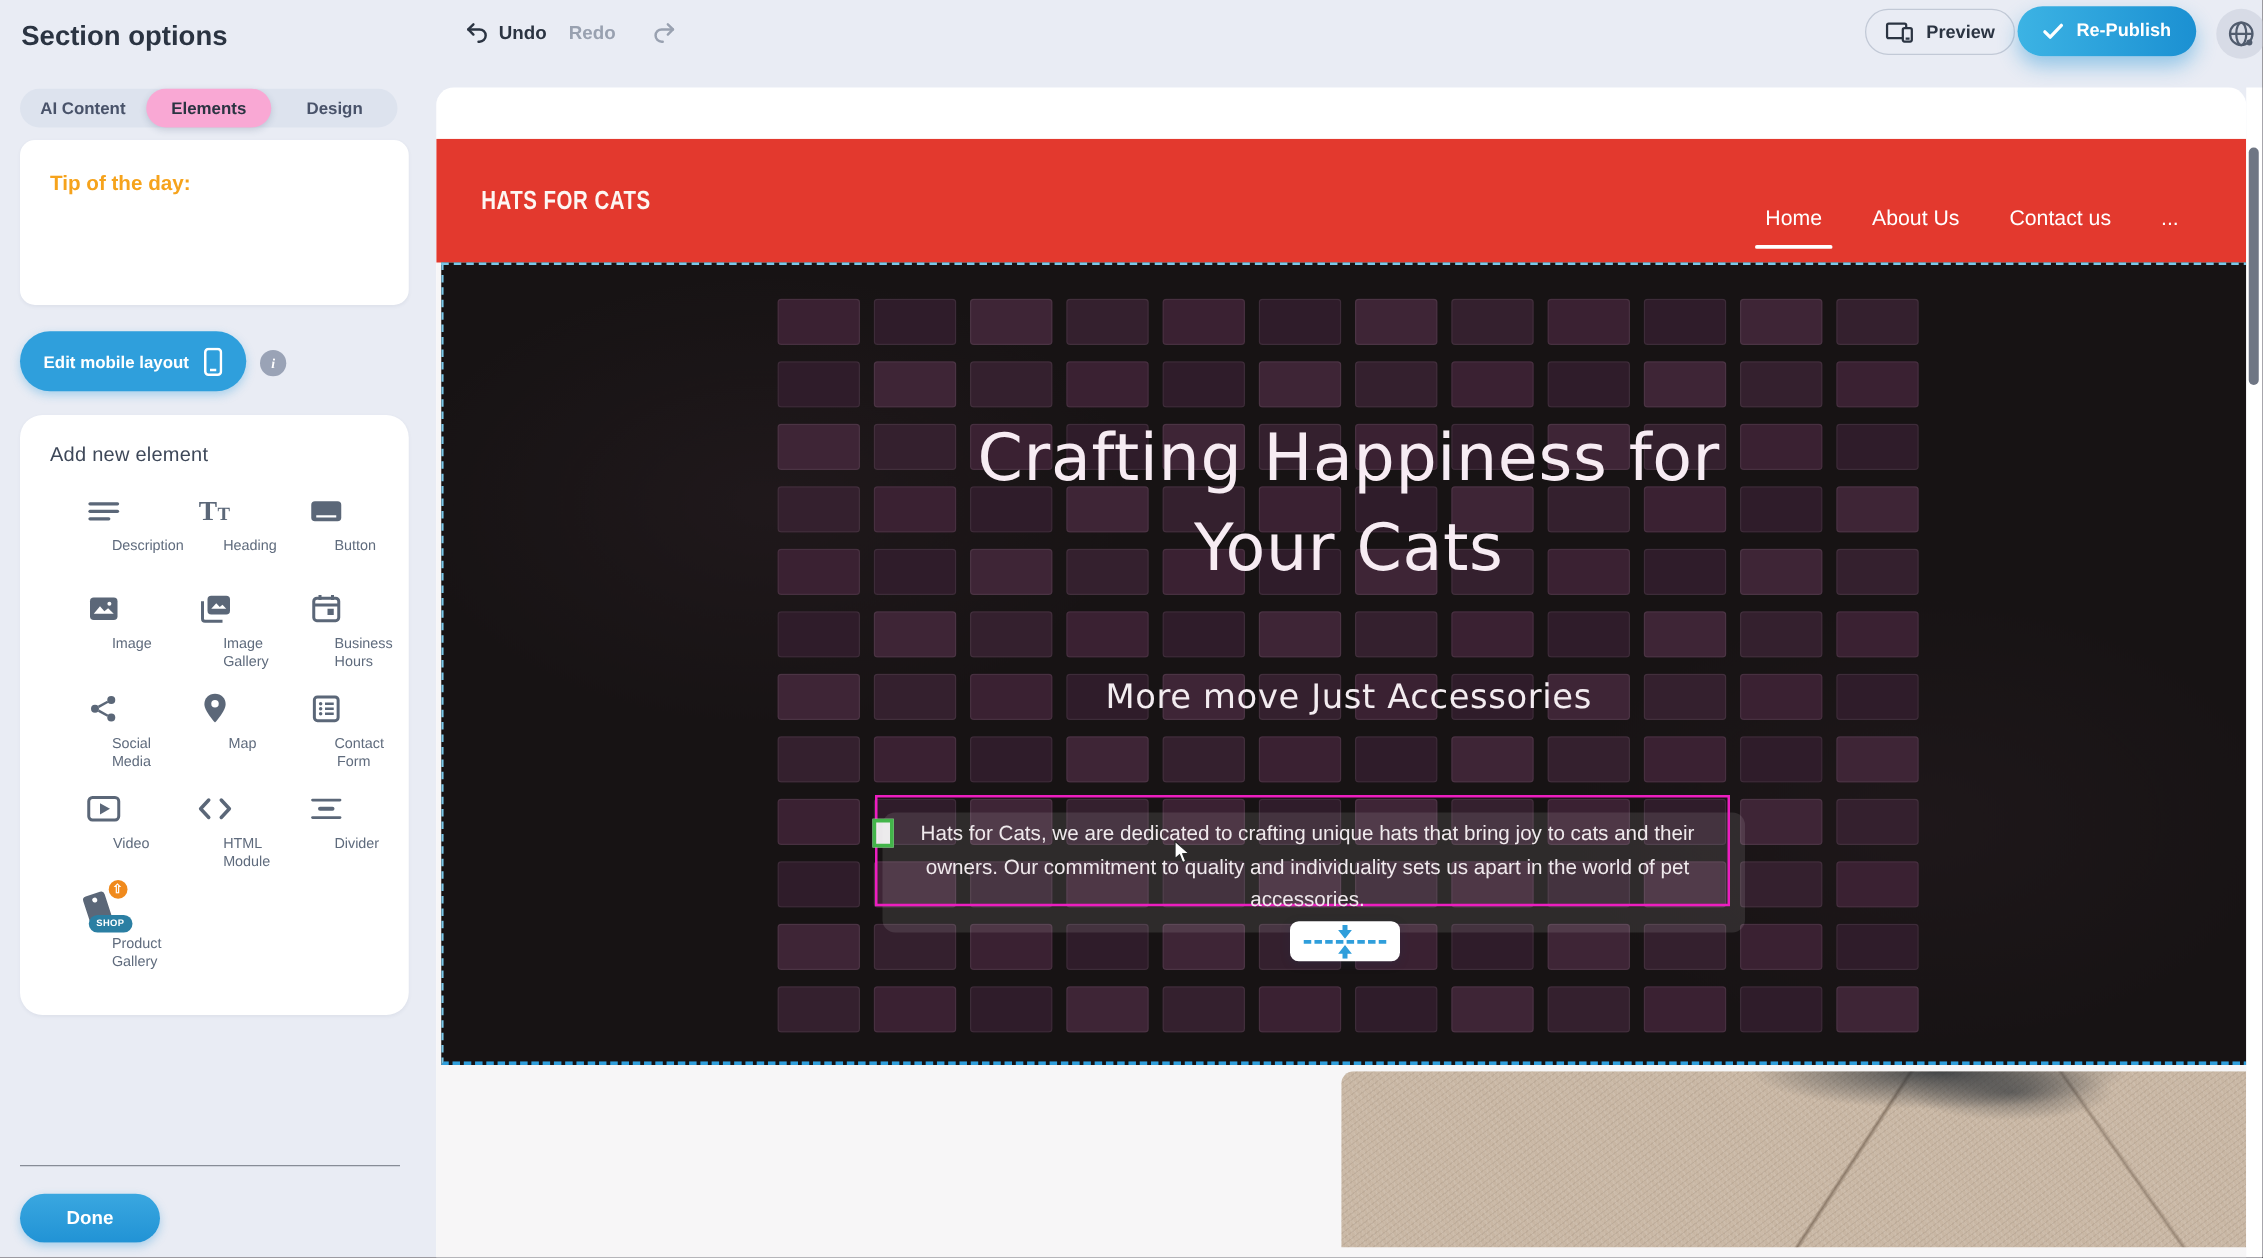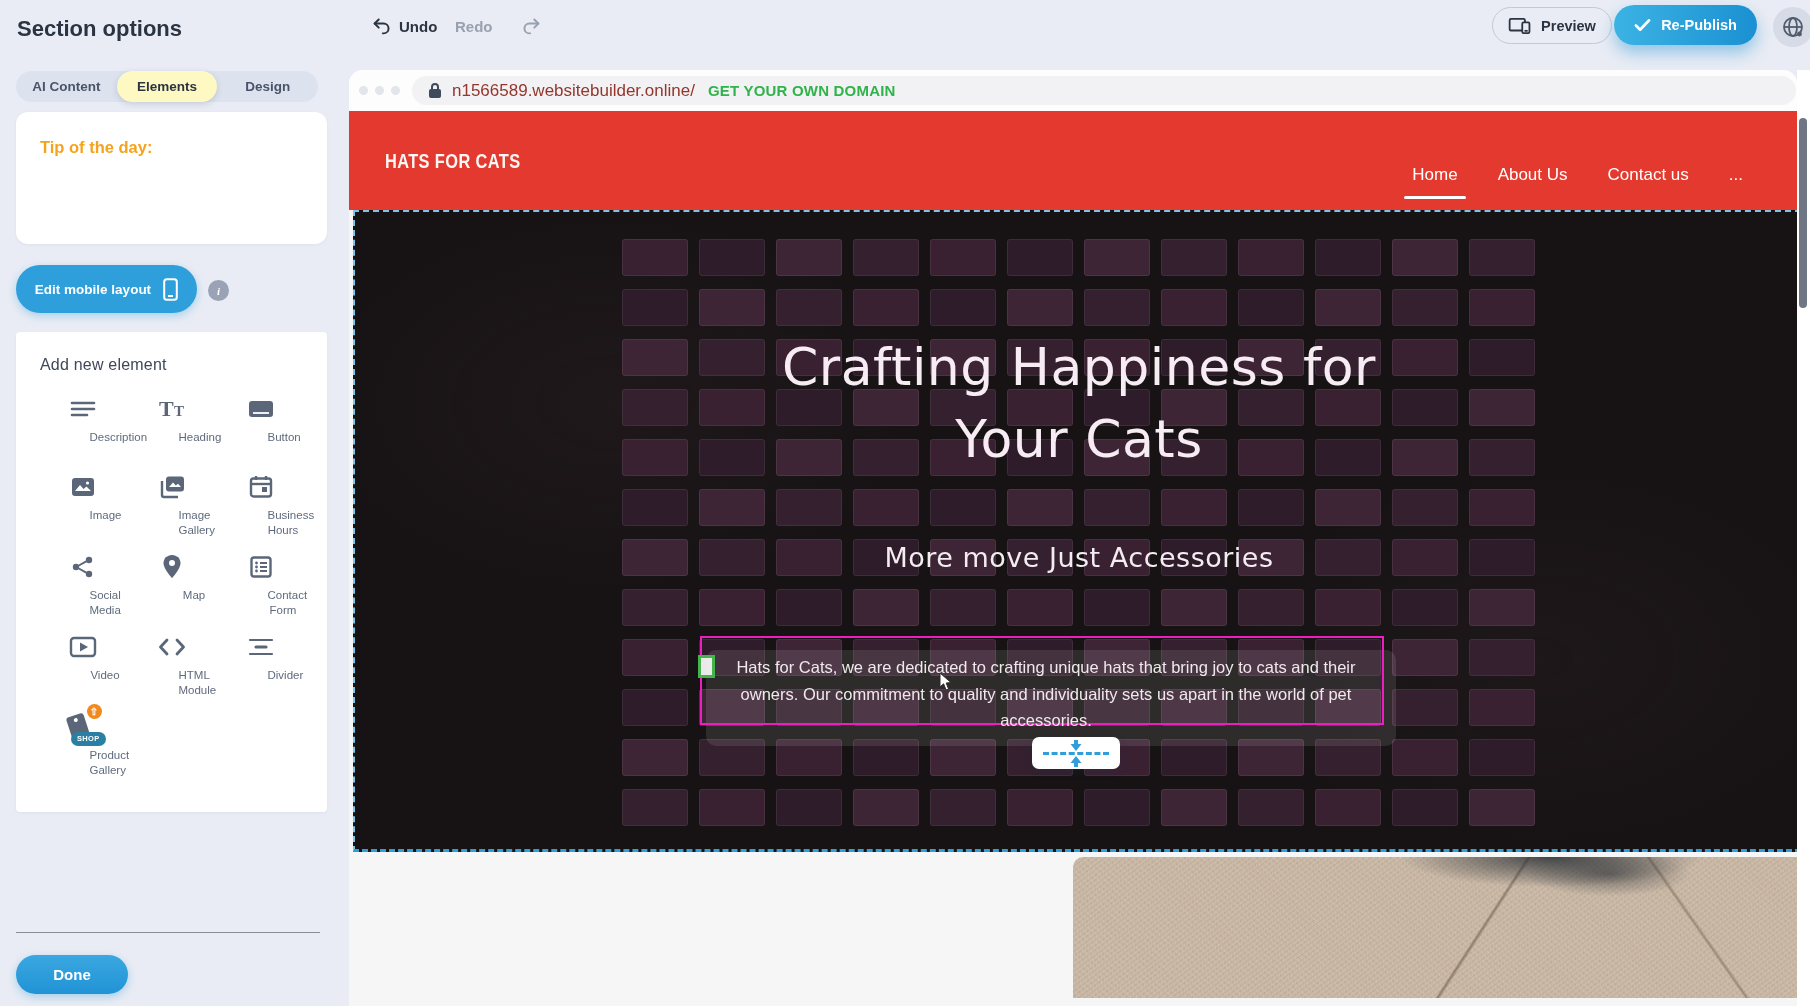--- a/index.html
+++ b/index.html
@@ -4,27 +4,27 @@
 <style>
   * { margin:0; padding:0; box-sizing:border-box; }
   html,body { width:1810px; height:1006px; overflow:hidden; }
   body { font-family:"Liberation Sans", sans-serif; background:#e9ecf4; position:relative; }
   .stage { position:absolute; inset:0; width:1810px; height:1006px; background:#e9ecf4; overflow:hidden; }
 
   
   .panel-title { position:absolute; left:17px; top:16px; font-size:22px; font-weight:bold; color:#2b3442; }
   .tabs { position:absolute; left:16px; top:71px; width:302px; height:31px; background:#dde3ee; border-radius:16px; display:flex; align-items:center; }
   .tab { flex:1; height:31px; display:flex; align-items:center; justify-content:center; font-size:13.5px; font-weight:bold; color:#49536a; cursor:pointer; border-radius:16px; }
-  .tab.active { background:#fef9c3; box-shadow:0 2px 6px rgba(40,60,100,0.18); color:#2b3442; }
+  .tab.active { background:#f9a8d4; box-shadow:0 2px 6px rgba(40,60,100,0.18); color:#2b3442; }
   .tip-card { position:absolute; left:16px; top:112px; width:311px; height:132px; background:#ffffff; border-radius:12px; box-shadow:0 1px 3px rgba(50,70,110,0.06); padding:26px 24px; }
   .tip-title { font-size:16.5px; font-weight:bold; color:#f6a31c; margin-bottom:12px; }
   .tip-body { font-size:13.5px; color:#4c90d6; line-height:1.5; width:258px; }
   .edit-mobile { position:absolute; left:16px; top:265px; width:181px; height:48px; border:none; background:#2f9fdc; border-radius:24px; color:#fff; font-family:inherit; font-size:13.5px; font-weight:bold; display:flex; align-items:center; justify-content:center; gap:12px; cursor:pointer; box-shadow:0 3px 8px rgba(47,159,220,0.35); }
   .info-circle { position:absolute; left:208px; top:280px; width:21px; height:21px; border-radius:50%; background:#9aa3b6; color:#fff; font-size:11px; font-weight:bold; display:flex; align-items:center; justify-content:center; font-family:"Liberation Serif", serif; font-style:italic; }
-  .add-card { position:absolute; left:16px; top:332px; width:311px; height:480px; background:#ffffff; border-radius:4px; box-shadow:0 1px 3px rgba(50,70,110,0.06); padding:24px 24px; }
+  .add-card { position:absolute; left:16px; top:332px; width:311px; height:480px; background:#ffffff; border-radius:18px; box-shadow:0 1px 3px rgba(50,70,110,0.06); padding:24px 24px; }
   .add-title { font-size:16px; color:#3e4859; margin-bottom:20px; letter-spacing:0.2px; }
   .elements-grid { display:grid; grid-template-columns:repeat(3,1fr); row-gap:14px; column-gap:4px; }
   .element-cell { display:flex; flex-direction:column; align-items:center; cursor:pointer; min-height:64px; }
   .element-cell .eicon { height:30px; display:flex; align-items:center; justify-content:center; color:#5b6778; }
   .element-cell .elabel { margin-top:6px; font-size:11.5px; color:#5f6b7d; text-align:center; line-height:1.3; max-width:76px;padding-left:45px; }
   .panel-divider { position:absolute; left:16px; top:932px; width:304px; border:none; border-top:1.6px solid #878c96; }
   .done-btn { position:absolute; left:16px; top:955px; width:112px; height:39px; border:none; border-radius:20px; background:linear-gradient(180deg,#3aa7e0,#2193d5); color:#fff; font-family:inherit; font-size:15px; font-weight:bold; cursor:pointer; box-shadow:0 3px 8px rgba(40,150,215,0.35); }
 
   
   .undo-btn,.redo-btn { position:absolute; top:14px; height:24px; display:flex; align-items:center; gap:7px; background:none; border:none; cursor:pointer; font-family:inherit; font-size:15px; font-weight:bold; }
@@ -305,37 +305,20 @@
           </span>
           <span class="elabel">Product Gallery</span>
         </div>
       </div>
   </div>
 
   <hr class="panel-divider">
   <button class="done-btn">Done</button>
 
   <div class="browser">
-    <div class="chrome">
-      <div class="chrome-dots">
-          <i></i>
-          <i></i>
-          <i></i>
-        </div>
-      <div class="url-pill">
-        <span>
-          <svg width="14" height="17" viewBox="0 0 14 17" fill="#3f4a5a">
-              <rect x="1" y="7" width="12" height="9" rx="2"></rect>
-              <path d="M4 7 V5 a3 3 0 0 1 6 0 V7" fill="none" stroke="#3f4a5a" stroke-width="2"></path>
-            </svg>
-        </span>
-        <span class="url-text">n1566589.websitebuilder.online/</span>
-        <a class="domain-link">GET YOUR OWN DOMAIN</a>
-      </div>
-    </div>
 
     <div class="site">
       <div class="site-header">
         <div class="site-logo">HATS FOR CATS</div>
         <nav class="site-nav">
             <span class="nav-item active">Home</span>
             <span class="nav-item">About Us</span>
             <span class="nav-item">Contact us</span>
             <span class="nav-item">...</span>
           </nav>

